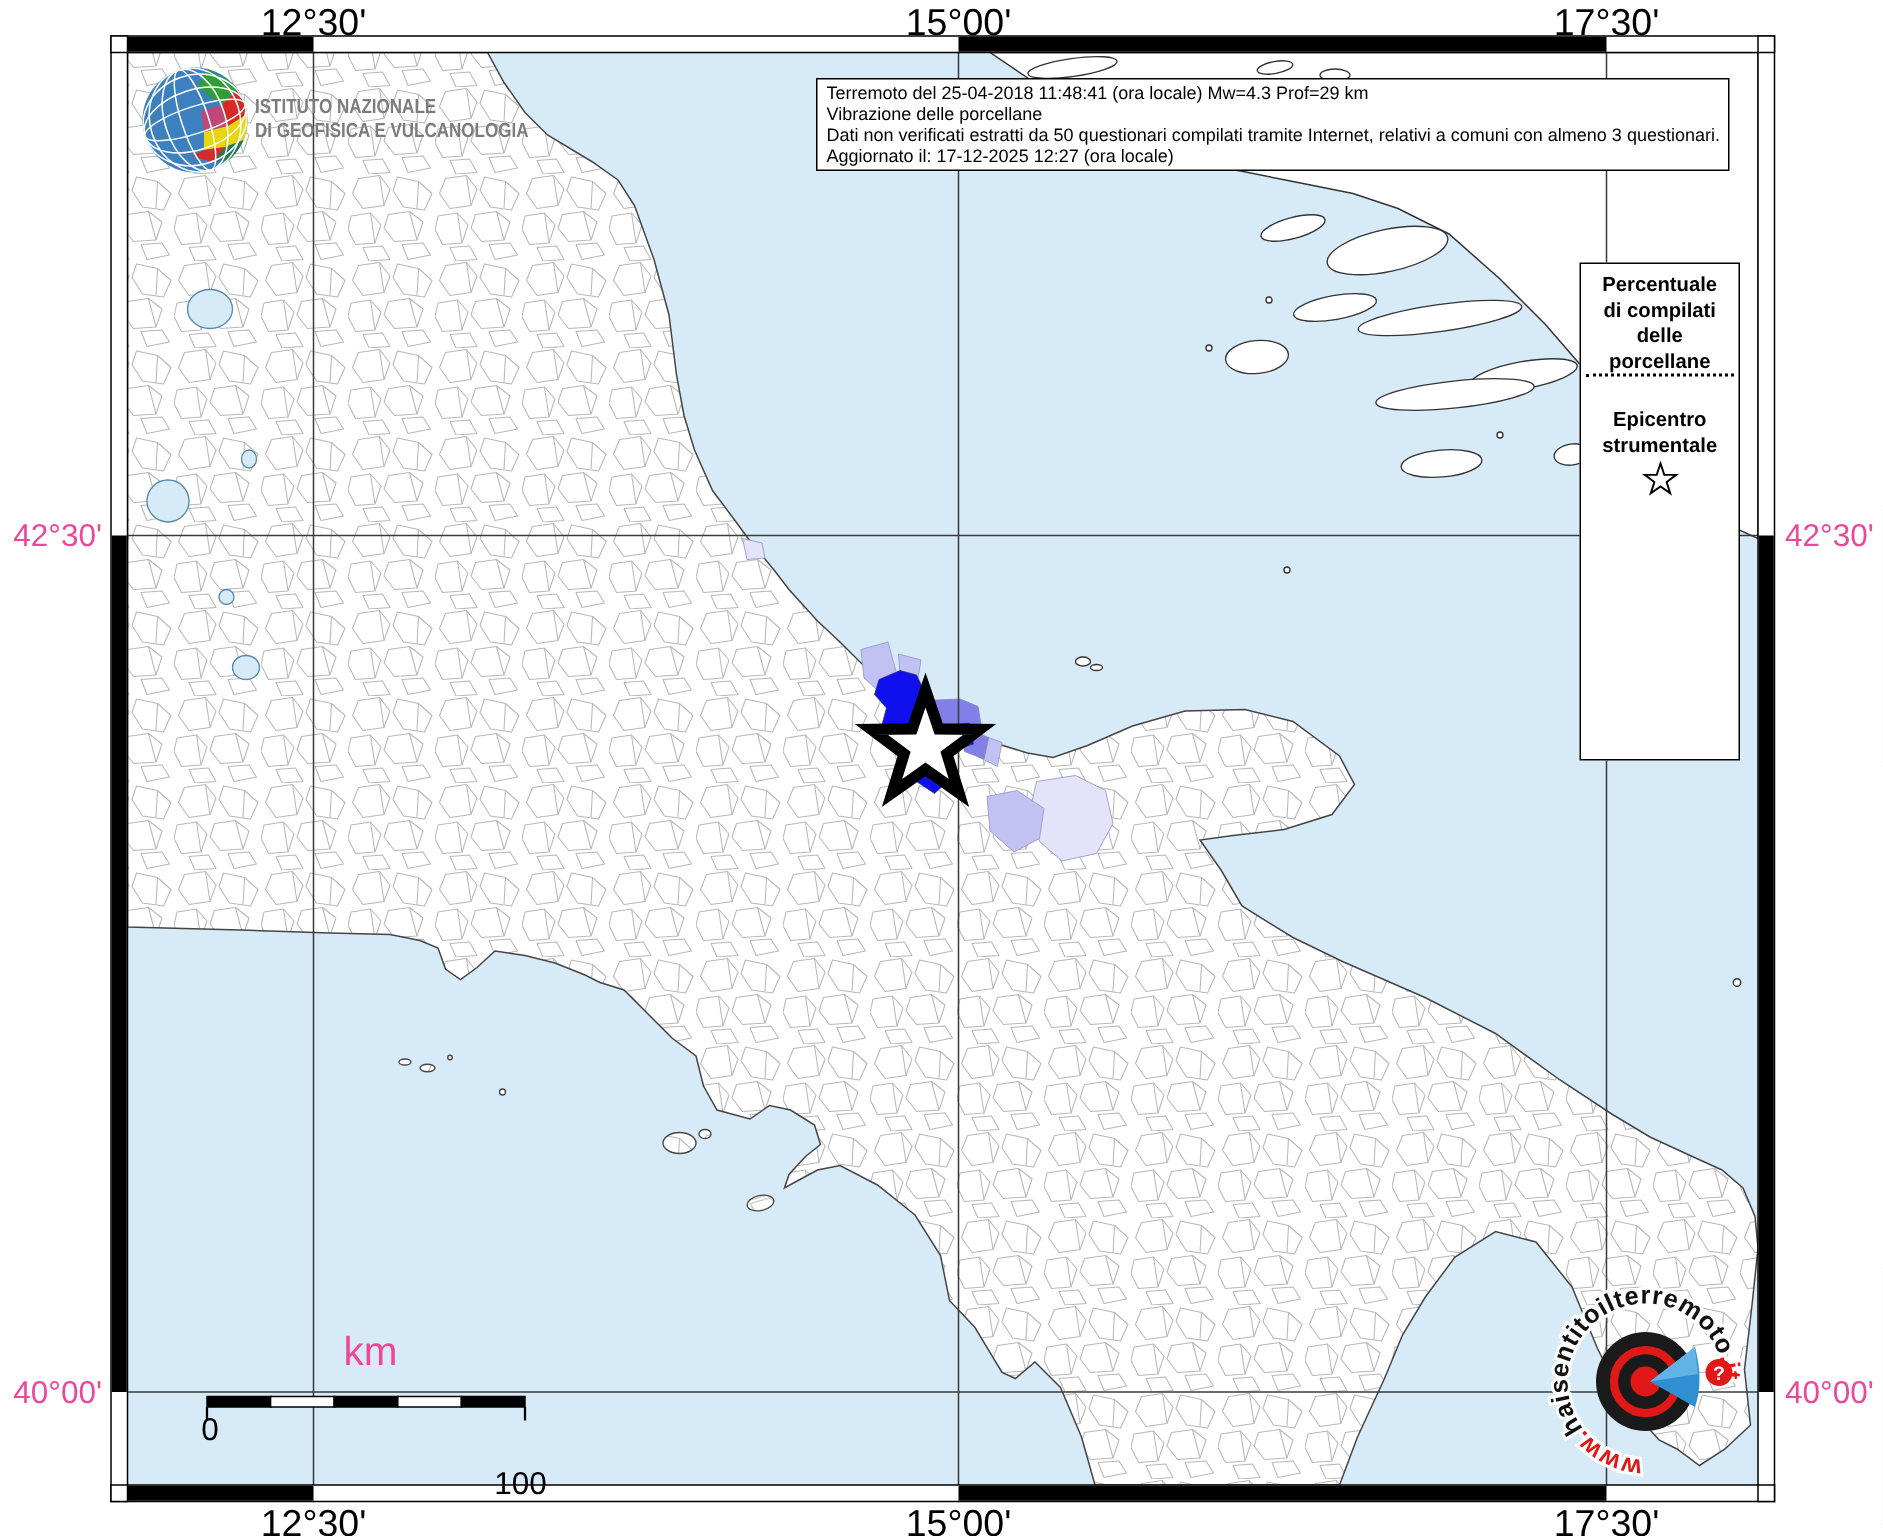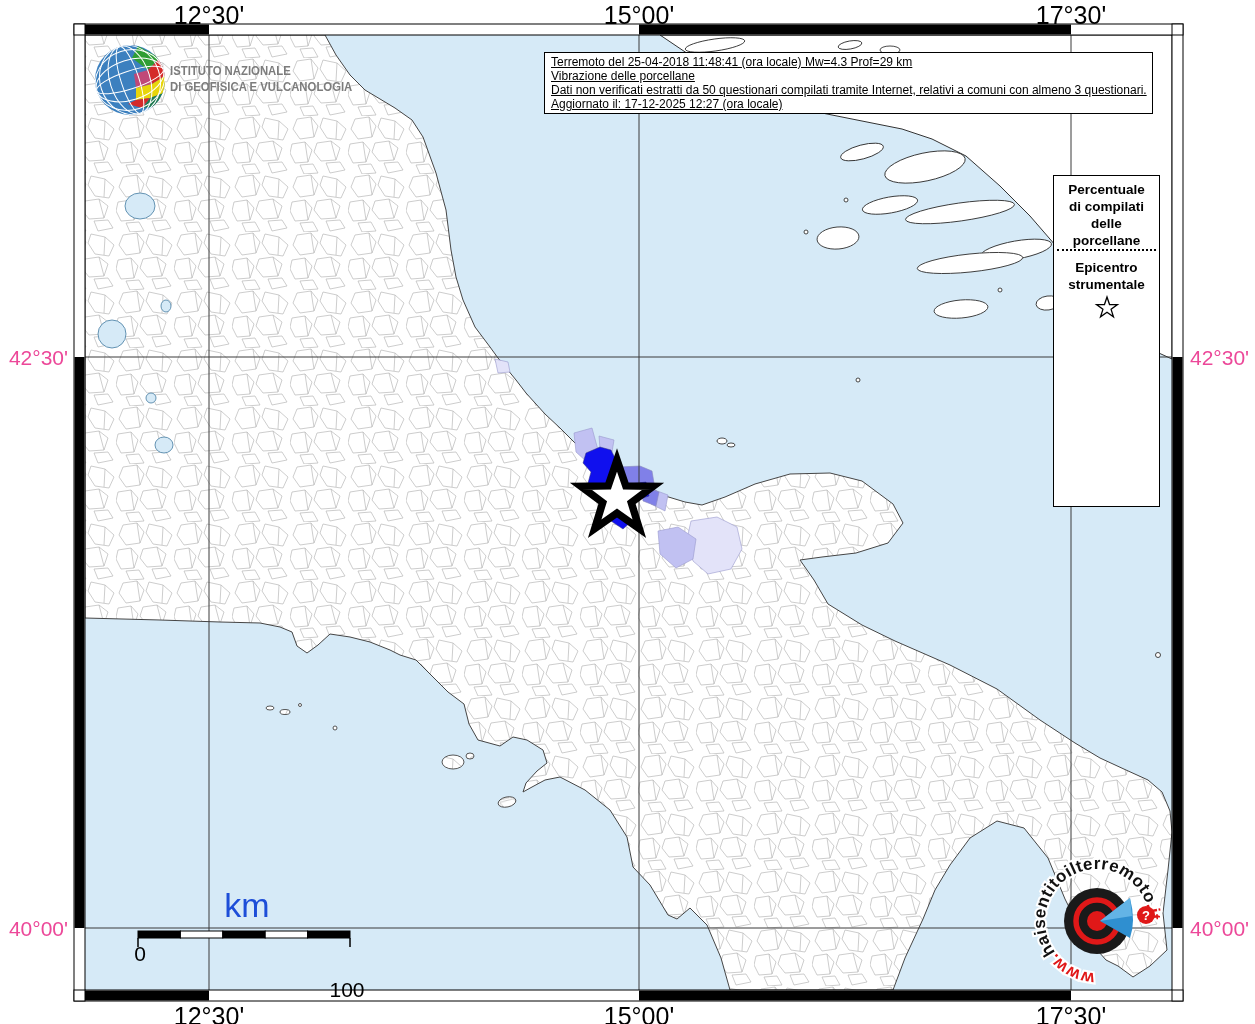--- a/index.html
+++ b/index.html
@@ -4,30 +4,30 @@
 <style>
   html,body{margin:0;padding:0;background:#fff;}
   #stage{position:relative;width:1255px;height:1024px;background:#fff;overflow:hidden;
          font-family:"Liberation Sans",sans-serif;}
   #mapsvg{position:absolute;left:0;top:0;}
   svg text{font-family:"Liberation Sans",sans-serif;}
   .axis-label{position:absolute;font-size:25px;color:#000;transform:translateX(-50%);white-space:nowrap;}
   .axis-label-side{position:absolute;font-size:21px;color:#ec4899;white-space:nowrap;}
   .info-box{position:absolute;left:544px;top:52px;width:609px;box-sizing:border-box;
             background:#fff;border:1px solid #000;padding:2px 6px;font-size:12px;
-            line-height:14px;color:#000;white-space:nowrap;overflow:hidden;text-decoration:underline;}
+            line-height:14px;color:#000;white-space:nowrap;overflow:hidden;}
   .legend-box{position:absolute;left:1053px;top:175px;width:107px;height:332px;box-sizing:border-box;
               background:#fff;border:1px solid #000;text-align:center;}
   .legend-title{margin-top:5px;font-weight:bold;font-size:13.5px;line-height:17px;}
   .legend-swatches{margin-top:9px;}
   .legend-swatch{display:block;margin:0 auto 12px auto;}
   .legend-divider{border-top:2px dotted #000;margin:0 3px;}
-  .legend-epi{margin-top:8px;font-weight:bold;font-size:13.5px;line-height:17px;}
+  .legend-epi{margin-top:20px;font-weight:bold;font-size:13.5px;line-height:17px;}
   .legend-star{margin-top:2px;}
-  .scale-unit{position:absolute;font-size:34px;color:#1d4ed8;transform:translateX(-50%);}
+  .scale-unit{position:absolute;font-size:27px;color:#ec4899;transform:translateX(-50%);}
   .scale-num{position:absolute;font-size:21px;color:#000;transform:translateX(-50%);}
   .ingv-text{position:absolute;left:170px;top:63px;color:#7c7c7c;font-weight:bold;
              font-size:13.5px;line-height:16px;letter-spacing:0px;transform:scaleX(.84);
              transform-origin:0 0;white-space:nowrap;}
 </style>
 </head>
 <body>
 
 <div id="stage">
 

